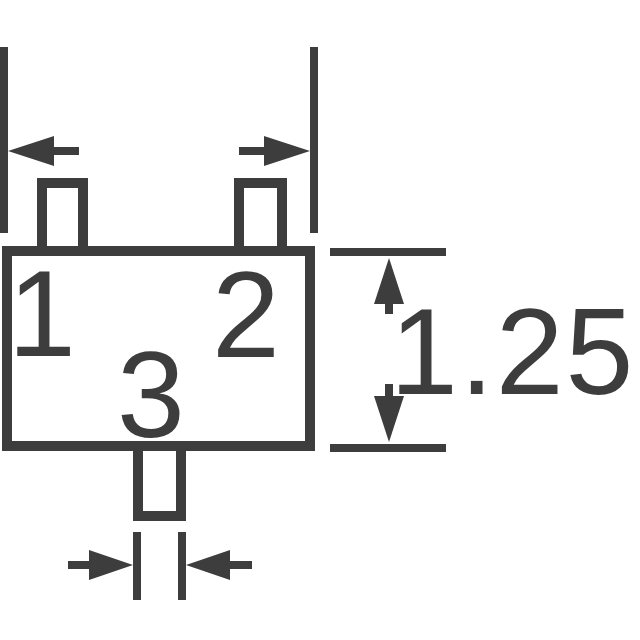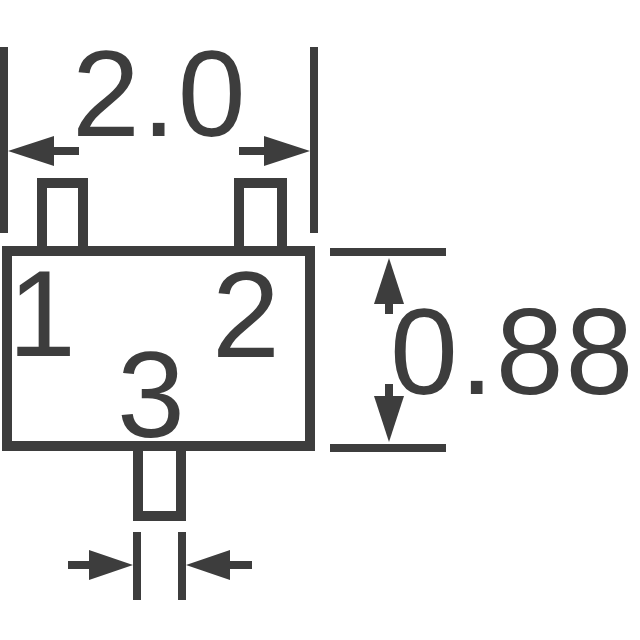--- a/index.html
+++ b/index.html
@@ -64,42 +64,41 @@
 <div class="canvas">
 
   <div class="stroke" style="left:0px;   top:47px;  width:8px;  height:186px;"></div>
   <div class="stroke" style="left:310px; top:47px;  width:8px;  height:186px;"></div>
 
   <div class="arrow left" style="left:8px;   top:136px; width:46px; height:30px;"></div>
   <div class="stroke" style="left:48px;  top:147px; width:31px; height:8px;"></div>
   <div class="stroke" style="left:239px; top:147px; width:31px; height:8px;"></div>
   <div class="arrow right" style="left:264px; top:136px; width:46px; height:30px;"></div>
 
-  <div class="dim-label" style="left:72px; top:33px;">2.0</div>
 
   <div class="lead top-lead" style="left:37px;  top:178px; width:51px; height:72px;"></div>
   <div class="lead top-lead" style="left:234px; top:178px; width:53px; height:72px;"></div>
 
   <div class="body-outline" style="left:2px; top:246px; width:313px; height:205px;"></div>
 
   <div class="lead bottom-lead" style="left:133px; top:451px; width:53px; height:70px;"></div>
 
   <div class="pin-label" style="left:8px;   top:253px;">1</div>
   <div class="pin-label" style="left:212px; top:254px;">2</div>
   <div class="pin-label" style="left:117px; top:334px;">3</div>
 
   <div class="stroke" style="left:330px; top:248px; width:116px; height:8px;"></div>
   <div class="stroke" style="left:330px; top:444px; width:116px; height:8px;"></div>
 
   <div class="arrow up" style="left:374px; top:258px; width:30px; height:46px;"></div>
   <div class="stroke" style="left:385px; top:300px; width:8px; height:14px;"></div>
   <div class="stroke" style="left:385px; top:384px; width:8px; height:14px;"></div>
   <div class="arrow down" style="left:374px; top:396px; width:30px; height:46px;"></div>
 
-  <div class="dim-label" style="left:390px; top:291px;">0.88</div>
+  <div class="dim-label" style="left:390px; top:291px;">1.25</div>
 
   <div class="stroke" style="left:133px; top:532px; width:8px; height:68px;"></div>
   <div class="stroke" style="left:178px; top:532px; width:8px; height:68px;"></div>
 
   <div class="stroke" style="left:68px; top:561px; width:26px; height:8px;"></div>
   <div class="arrow right" style="left:89px;  top:550px; width:44px; height:30px;"></div>
   <div class="arrow left" style="left:186px; top:550px; width:44px; height:30px;"></div>
   <div class="stroke" style="left:226px; top:561px; width:26px; height:8px;"></div>
 
 

